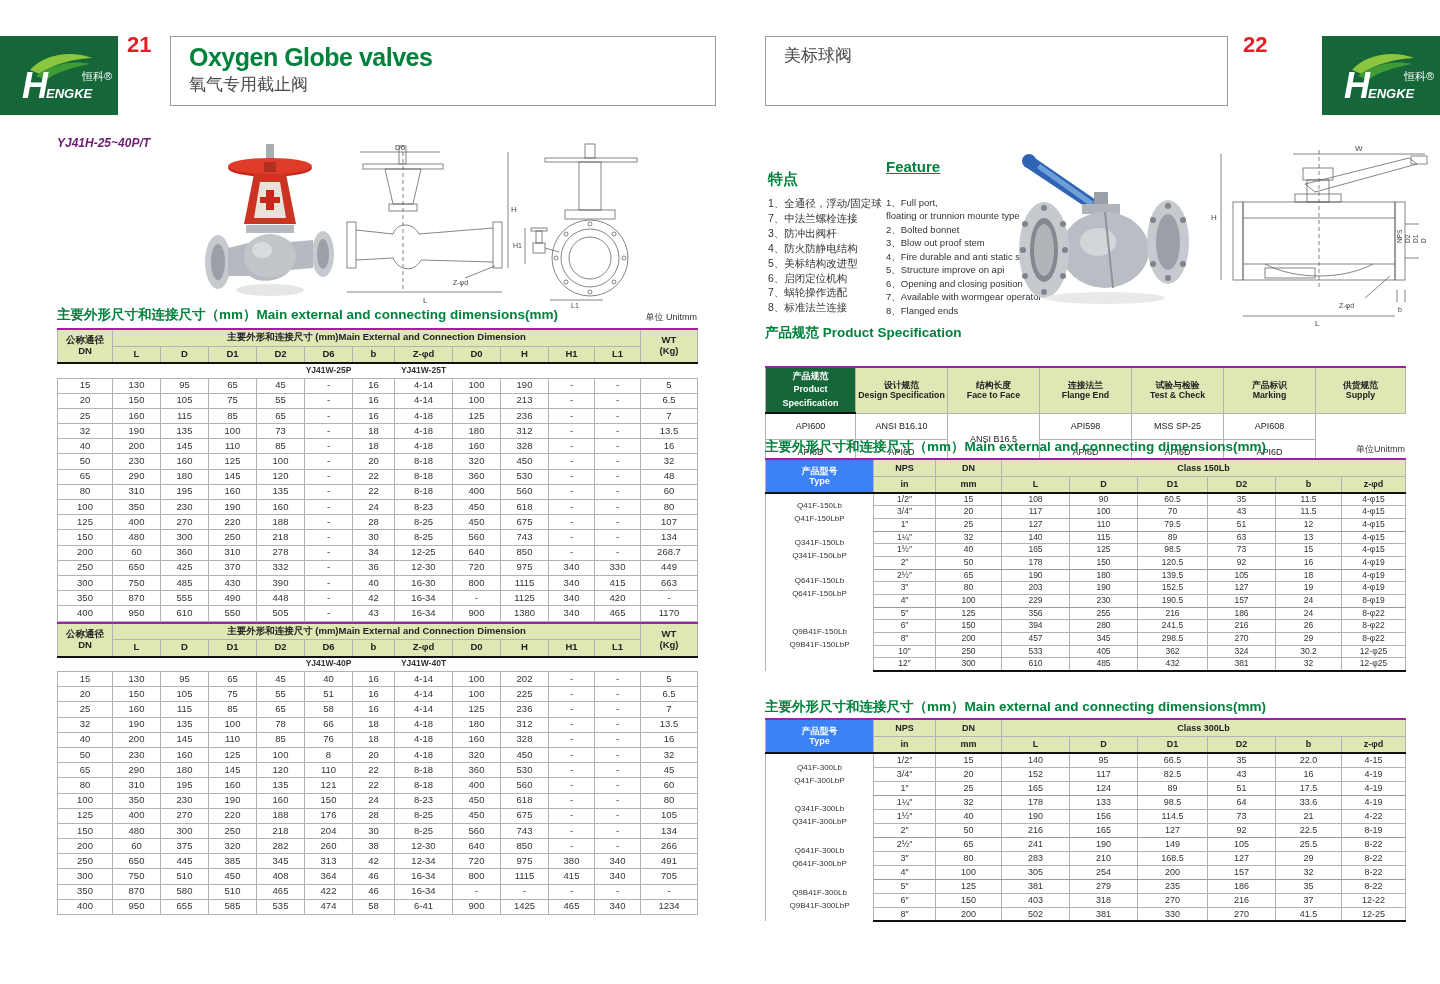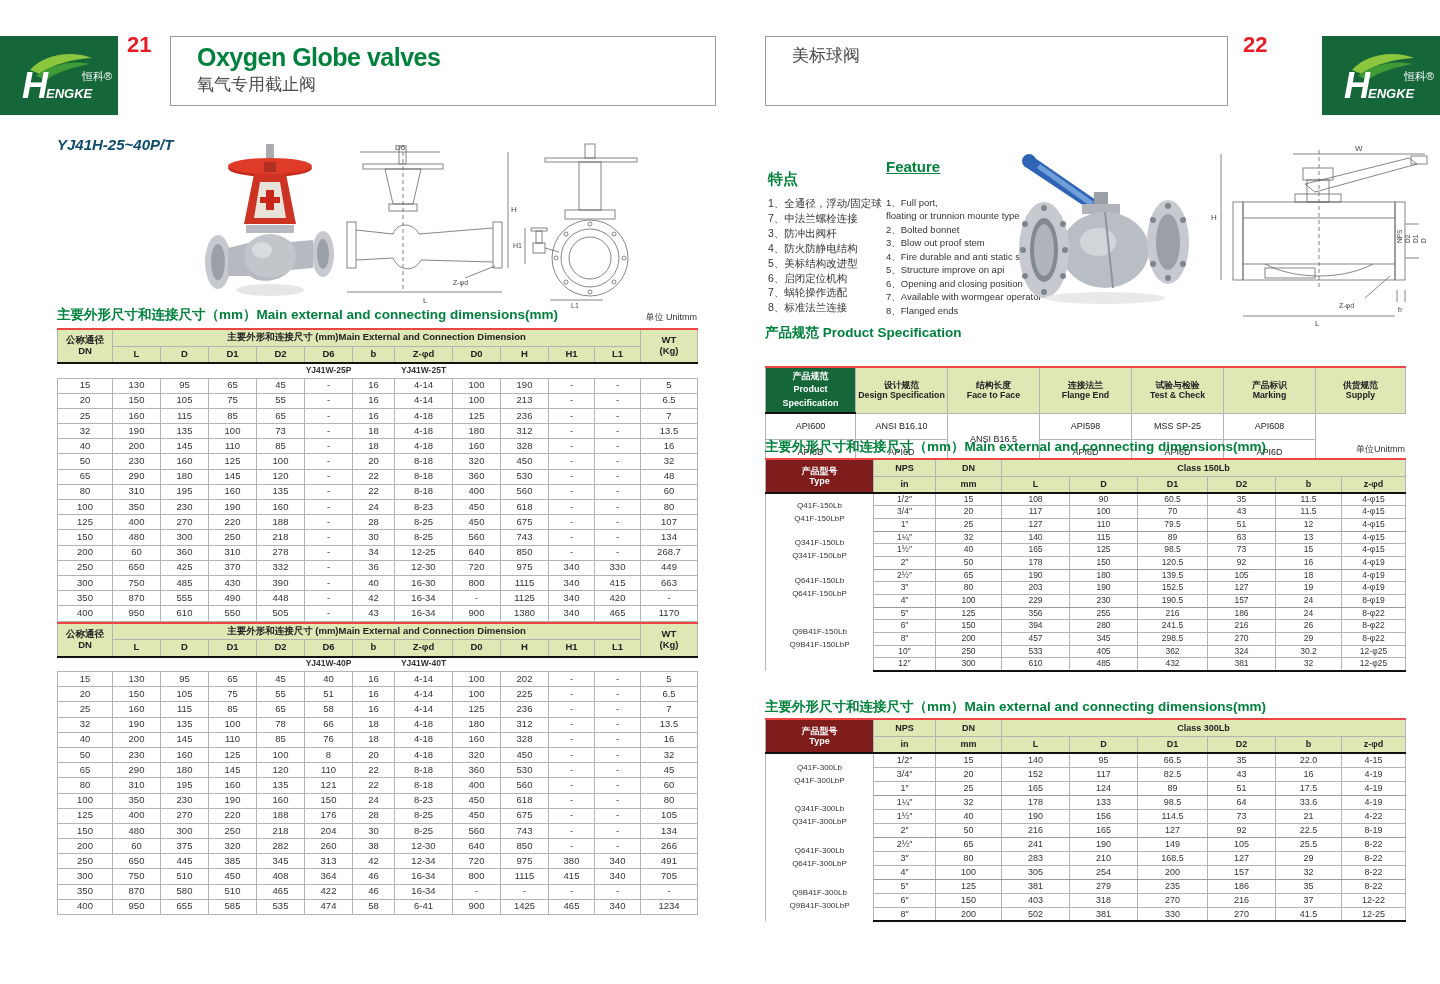--- a/index.html
+++ b/index.html
@@ -1,47 +1,47 @@
 <!DOCTYPE html>
 <html><head>
 <meta charset="utf-8">
 <style>
   html,body{margin:0;padding:0;background:#fff;}
   .canvas{position:relative;width:1440px;height:984px;background:#fff;overflow:hidden;
           font-family:"Liberation Sans","DejaVu Sans",sans-serif;color:#222;}
   .logo-box{position:absolute;top:36px;width:118px;height:79px;background:#15673a;}
   .pagenum{position:absolute;top:32px;font-size:22px;font-weight:bold;color:#e81c24;}
-  .title-box{position:absolute;top:36px;height:70px;border:1px solid #9a9a9a;background:#fff;padding:6px 0 0 26px;box-sizing:border-box;}
+  .title-box{position:absolute;top:36px;height:70px;border:1px solid #9a9a9a;background:#fff;padding:6px 0 0 18px;box-sizing:border-box;}
   .title-en{font-size:25px;font-weight:bold;color:#00813c;letter-spacing:-0.5px;line-height:1.15;}
   .title-zh{font-size:17px;color:#4a4a4a;margin-top:1px;}
-  .model-label{position:absolute;left:57px;top:136px;font-size:15px;font-weight:bold;font-style:italic;color:#0c4a6e;}
+  .model-label{position:absolute;left:57px;top:136px;font-size:12px;font-weight:bold;font-style:italic;color:#701a75;}
   .sec-title-row{position:absolute;display:flex;justify-content:space-between;align-items:flex-end;}
   .sec-title{font-size:13.5px;font-weight:bold;color:#00813c;}
   .unit-label{font-size:9px;color:#333;}
   .feat-h{font-size:15px;font-weight:bold;color:#00813c;}
   .feat-list{font-size:10.5px;color:#333;line-height:1.42;white-space:pre-line;}
 
   table{border-collapse:collapse;table-layout:fixed;background:#fff;}
   th,td{border:1px solid #b3b3b3;text-align:center;vertical-align:middle;padding:0;overflow:hidden;line-height:1.15;}
   th{background:#dde8b4;font-weight:bold;color:#222;}
   .pre{white-space:pre-line;}
-  .thick-top{border-top:2px solid #ef4444;}
+  .thick-top{border-top:2px solid #a21caf;}
   .thick-bottom{border-bottom:2px solid #111;}
 
   .lt{width:640px;font-size:9.5px;}
   .lt thead tr{height:17px;}
   .lt tbody tr{height:15.2px;}
   .lt td{font-size:9.5px;color:#333;}
   .lt tr.sub{height:15px;}
   .lt tr.sub td{border-left:none;border-right:none;font-weight:bold;font-size:8.5px;}
 
   .rt{width:640px;}
   .rt thead tr{height:17px;font-size:9px;}
   .rt td{color:#333;}
-  .rt .typehead{background:#7f1d1d;color:#fff;font-size:9px;}
+  .rt .typehead{background:#3b82f6;color:#fff;font-size:9px;}
   .rt .typec{font-size:8px;line-height:1.6;border-top:none;border-bottom:none;}
   .rt tbody tr.groupend td{border-bottom:1px solid #9a9a9a;}
   .rt150 tbody tr{height:12.7px;font-size:8.5px;}
   .rt300 tbody tr{height:14px;font-size:9px;}
   .rt tbody tr:last-child td{border-bottom:2px solid #111;}
 
   .spec{width:640px;font-size:9px;}
   .spec thead tr{height:46px;}
   .spec tbody tr{height:26px;}
   .spec .spec-left{background:#15673a;color:#fff;font-size:9px;line-height:1.5;}

